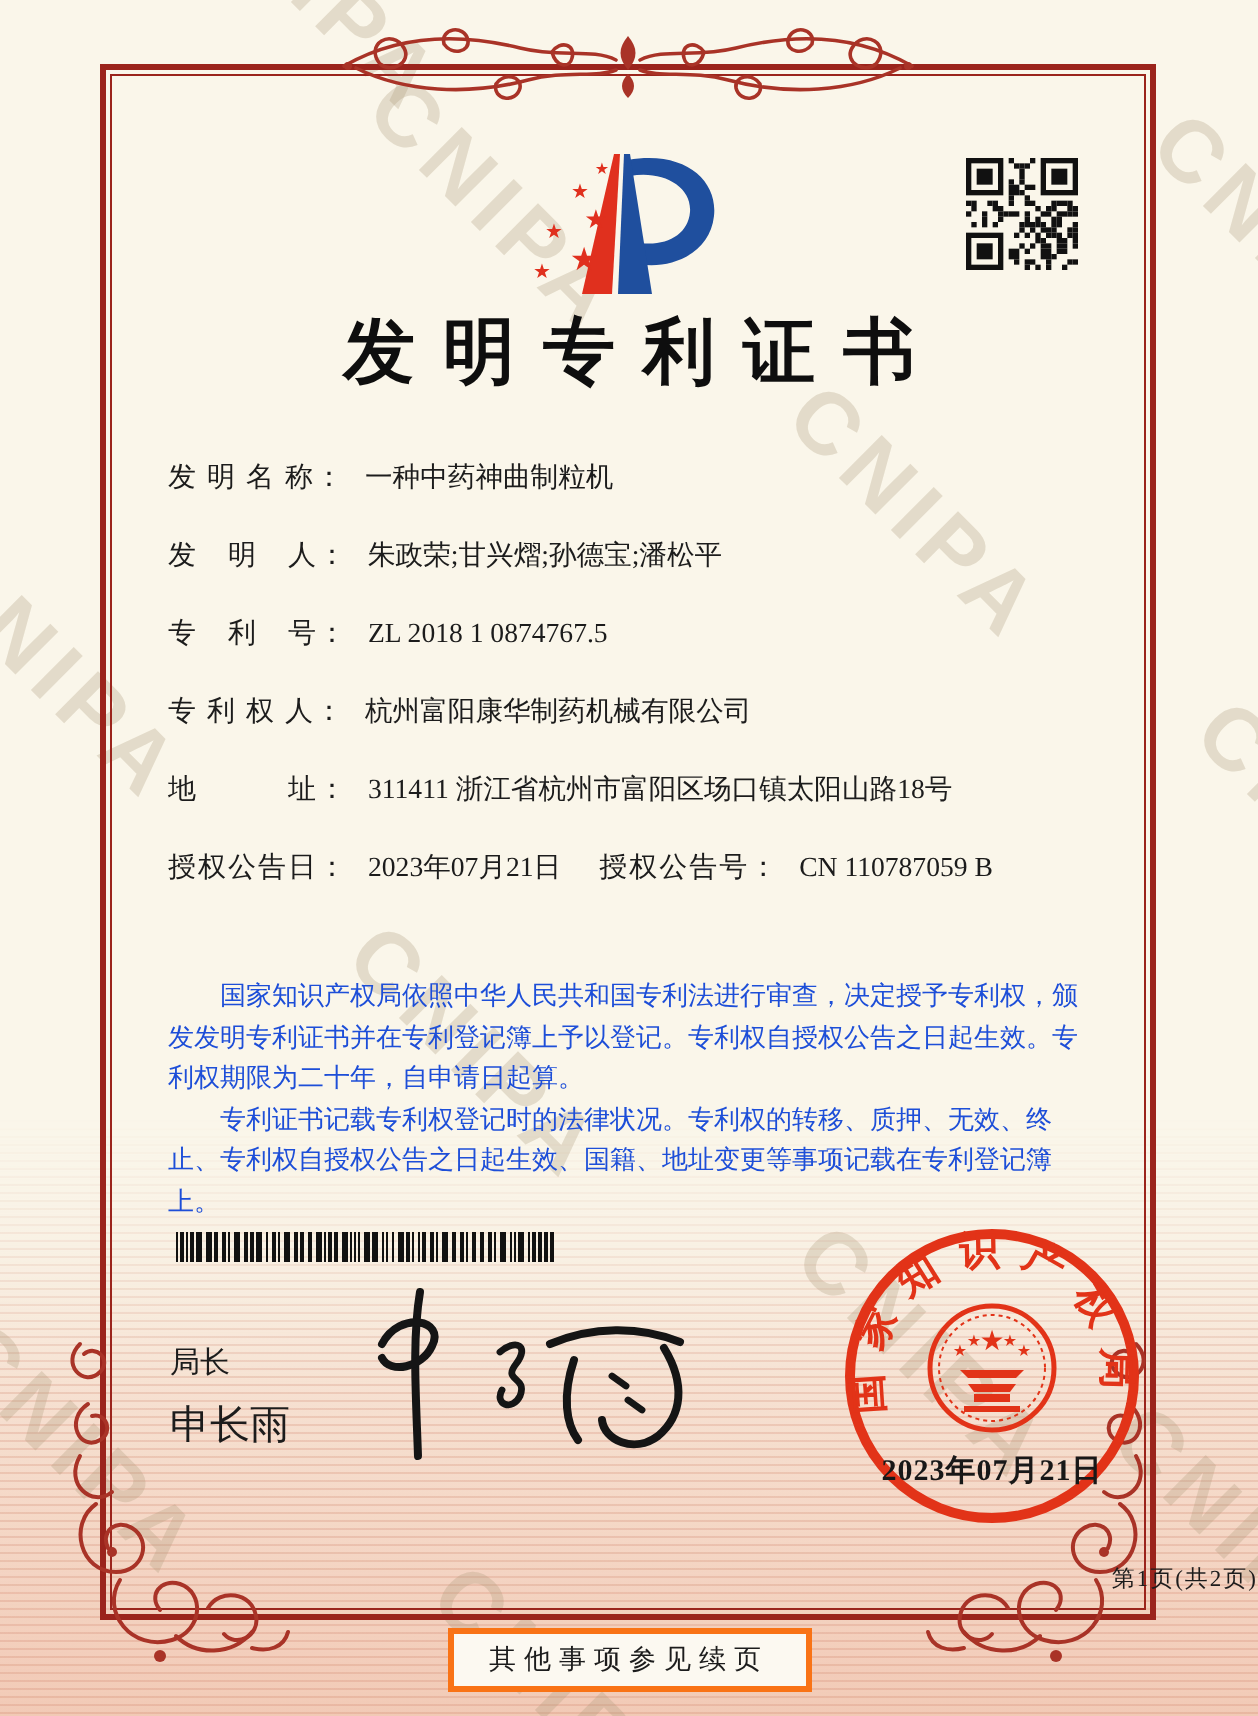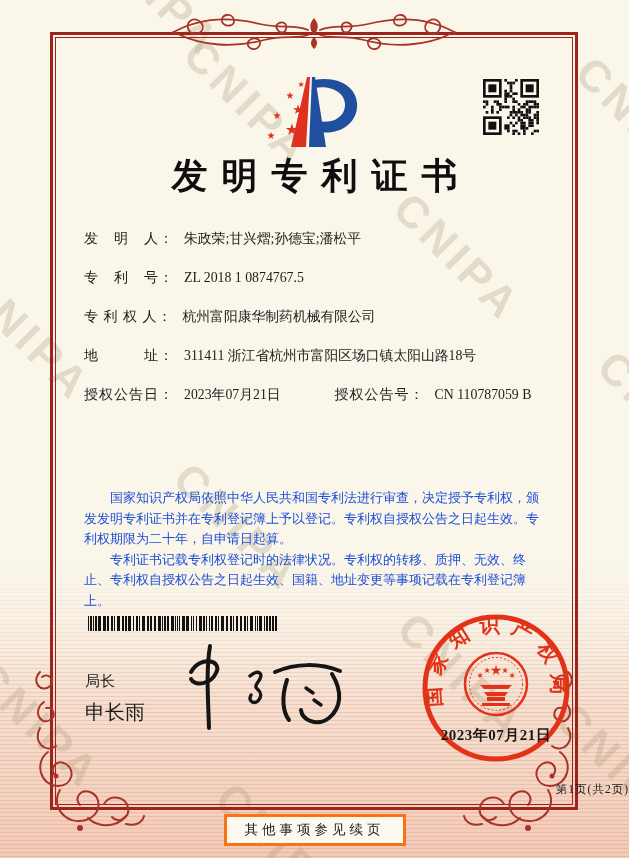--- a/index.html
+++ b/index.html
@@ -31,21 +31,21 @@
   .content{position:absolute;inset:0;z-index:5;}
   .cert-no{position:absolute;left:84px;top:66px;font-size:13.5px;letter-spacing:1px;}
   .logo{position:absolute;left:262px;top:74px;}
   .qr{position:absolute;left:483px;top:79px;}
   .title{position:absolute;left:0;right:0;top:152px;text-align:center;
     font-size:36px;font-weight:700;letter-spacing:14px;text-indent:14px;color:#0e0e0e;}
   .fields{position:absolute;left:84px;top:228px;width:470px;}
   .frow{height:21px;line-height:21px;margin-bottom:18px;font-size:14px;white-space:nowrap;}
   .flabel{display:inline-block;min-width:76px;letter-spacing:1px;}
   .fvalue{margin-left:10px;font-size:13.8px;}
-  .grant-no-label{margin-left:54px;letter-spacing:1px;}
+  .grant-no-label{margin-left:19px;letter-spacing:1px;}
   .legal{position:absolute;left:84px;top:488px;width:462px;font-size:13px;line-height:20.5px;color:#1d4ed8;}
   .legal p{margin:0;text-indent:2em;}
   .barcode{position:absolute;left:88px;top:616px;}
   .signer-title{position:absolute;left:85px;top:672px;font-size:15px;
     font-family:"Liberation Sans","DejaVu Sans",sans-serif;}
   .signer-name{position:absolute;left:85px;top:699px;font-size:20px;
     font-family:"Liberation Sans","DejaVu Sans",sans-serif;}
   .signature{position:absolute;left:170px;top:640px;}
   .seal{position:absolute;left:420px;top:612px;width:152px;height:152px;mix-blend-mode:multiply;}
   .page-no{position:absolute;left:0;right:0;top:782px;text-align:right;font-size:11.5px;letter-spacing:1px;}
@@ -263,20 +263,23 @@
       <rect x="42.666666666666664" y="5.333333333333333" width="8" height="8" fill="#111"></rect>
       <rect x="0" y="37.33333333333333" width="18.666666666666664" height="18.666666666666664" fill="#111"></rect>
       <rect x="2.6666666666666665" y="40" width="13.333333333333332" height="13.333333333333332" fill="#faf6ea"></rect>
       <rect x="5.333333333333333" y="42.666666666666664" width="8" height="8" fill="#111"></rect>
     </svg>
 
   <div class="title">发明专利证书</div>
 
   <div class="fields">
     <div class="frow">
+      <span class="flabel">发 明 名 称：</span><span class="fvalue">一种中药神曲制粒机</span>
+    </div>
+    <div class="frow">
       <span class="flabel">发　明　人：</span><span class="fvalue">朱政荣;甘兴熠;孙德宝;潘松平</span>
     </div>
     <div class="frow">
       <span class="flabel">专　利　号：</span><span class="fvalue">ZL 2018 1 0874767.5</span>
     </div>
     <div class="frow">
       <span class="flabel">专 利 权 人：</span><span class="fvalue">杭州富阳康华制药机械有限公司</span>
     </div>
     <div class="frow">
       <span class="flabel">地　　　址：</span><span class="fvalue">311411 浙江省杭州市富阳区场口镇太阳山路18号</span>

